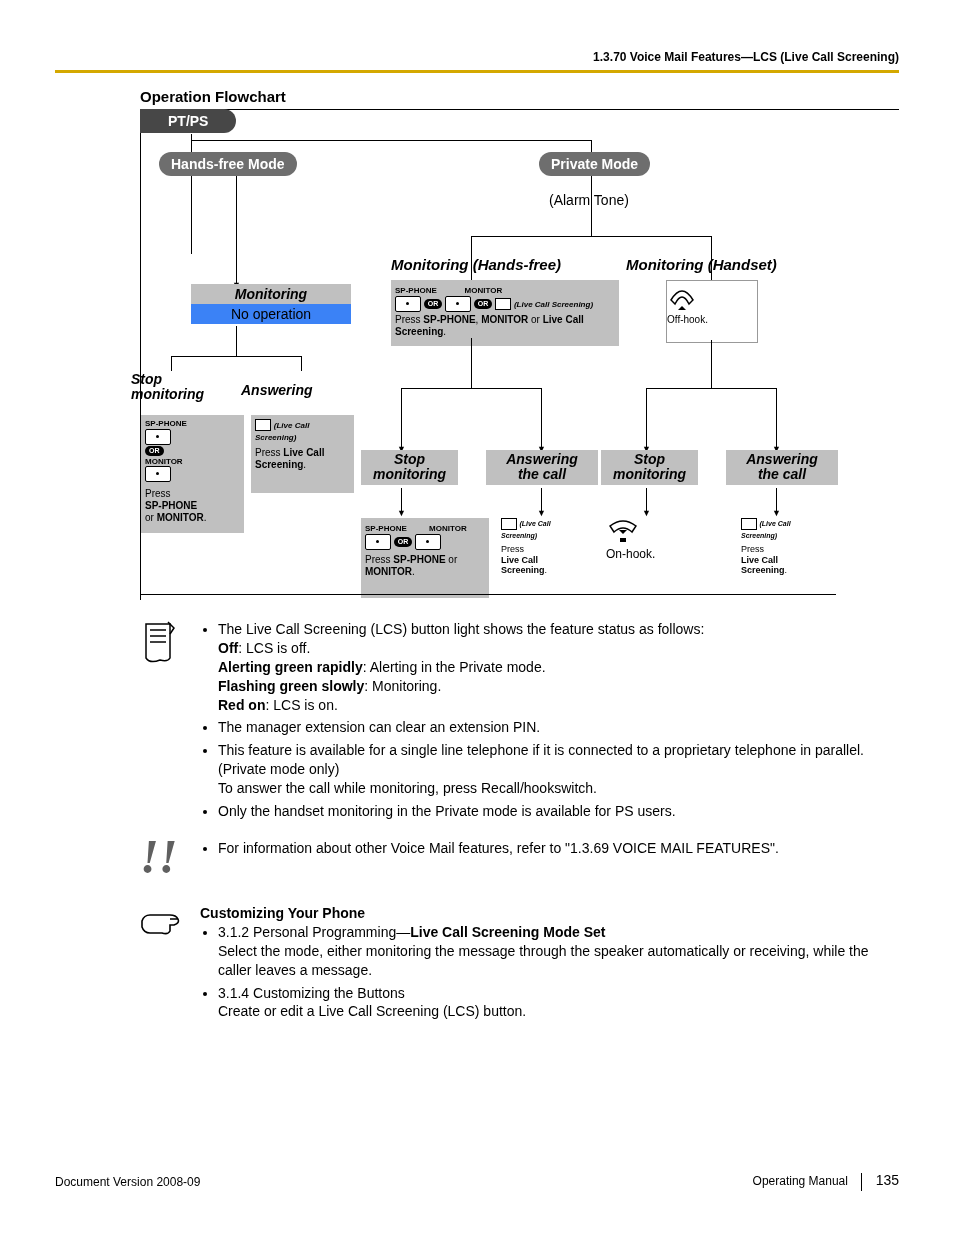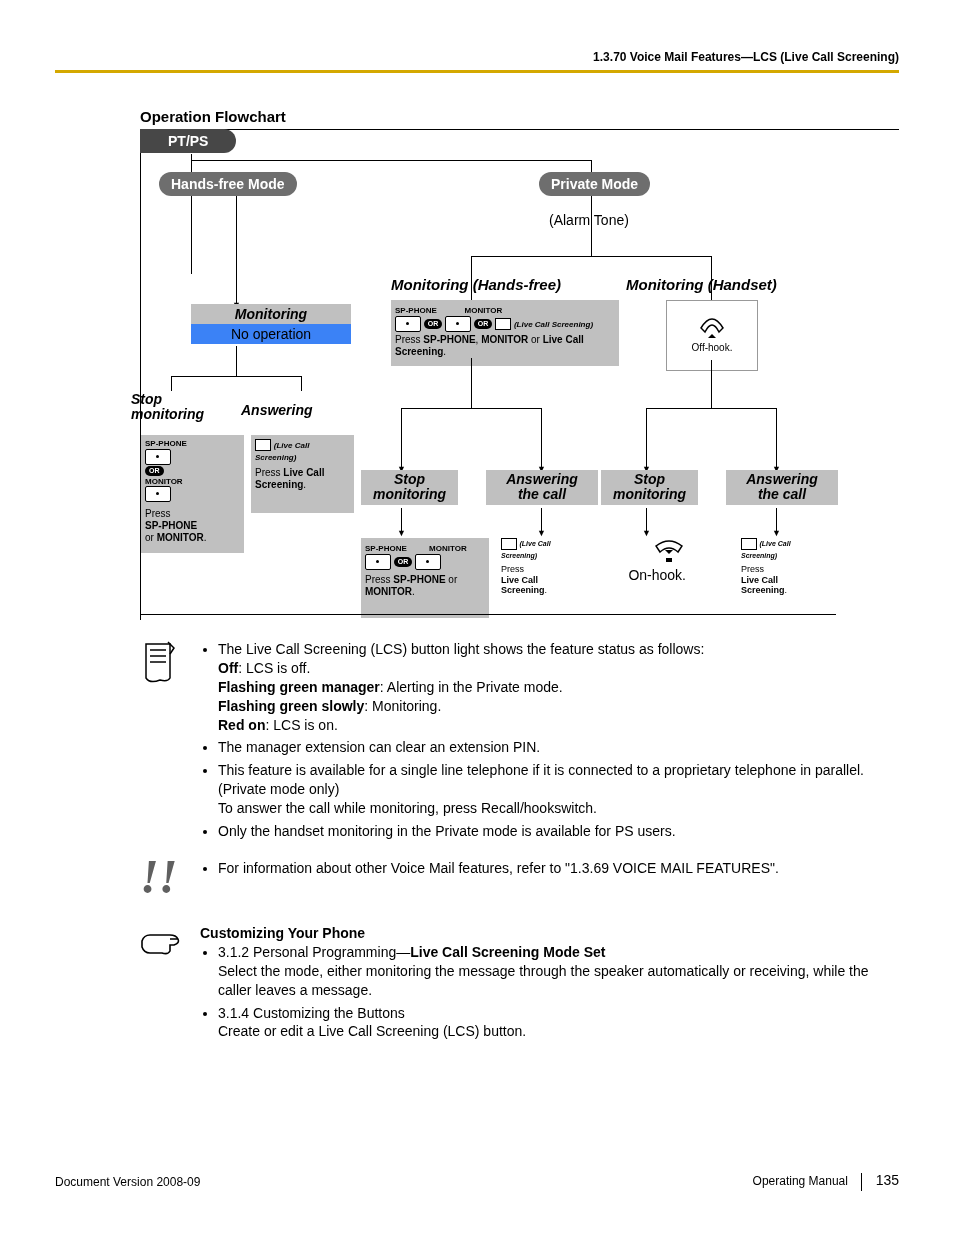--- a/index.html
+++ b/index.html
@@ -23,21 +23,21 @@
   }
   .header-text {
     text-align: right;
     font-size: 12px;
     font-weight: bold;
     padding-bottom: 6px;
   }
   .section-title {
     font-weight: bold;
     font-size: 15px;
-    margin-top: 35px;
+    margin-top: 15px;
     margin-bottom: 4px;
     margin-left: 85px;
   }
   .intro {
     margin-left: 85px;
     font-size: 14px;
     margin-bottom: 14px;
   }
   .flowchart {
     margin-left: 85px;
@@ -222,21 +222,21 @@
       <span class="tiny" style="font-weight:bold">MONITOR</span><br>
       <span class="keybtn"></span>
       <span class="or-pill">OR</span>
       <span class="keybtn"></span>
       <span class="or-pill">OR</span>
       <span class="keylcs"></span>
       <span class="tiny" style="font-style:italic;font-weight:bold;">(Live Call Screening)</span>
       <div style="margin-top:2px;">Press <b>SP-PHONE</b>, <b>MONITOR</b> or <b>Live Call Screening</b>.</div>
     </div>
 
-    <div class="fc" style="left:525px;top:170px;width:90px;height:58px;background:#fff;border:1px solid #999;text-align:center;font-size:10px;padding-top:11px;">
+    <div class="fc" style="left:525px;top:170px;width:90px;height:58px;background:#fff;border:1px solid #999;text-align:left;font-size:10px;padding-top:3px;">
       <svg width="30" height="28" viewBox="0 0 30 28">
           <path d="M4 16 Q15 -2 26 16 L22 20 Q15 6 8 20 Z" fill="none" stroke="#000" stroke-width="1.5"></path>
           <path d="M15 22 L11 26 L19 26 Z" fill="#000"></path>
         </svg>
       <div>Off-hook.</div>
     </div>
 
     <div class="fc vline" style="left:330px;top:228px;height:50px;"></div>
     <div class="fc hline" style="left:260px;top:278px;width:140px;"></div>
     <div class="fc vline" style="left:260px;top:278px;height:62px;"></div>
@@ -272,21 +272,21 @@
       <span class="keybtn"></span>
       <span class="or-pill">OR</span>
       <span class="keybtn"></span>
       <div style="margin-top:4px;">Press <b>SP-PHONE</b> or <b>MONITOR</b>.</div>
     </div>
     <div class="fc" style="left:360px;top:408px;width:80px;height:72px;font-size:9px;line-height:1.15;">
       <span class="keylcs"></span>
       <span style="font-size:7px;font-style:italic;font-weight:bold;">(Live Call Screening)</span>
       <div style="margin-top:4px;">Press<br><b>Live Call<br>Screening</b>.</div>
     </div>
-    <div class="fc" style="left:465px;top:408px;width:80px;height:72px;text-align:right;font-size:14px;">
+    <div class="fc" style="left:465px;top:408px;width:80px;height:72px;text-align:left;font-size:12px;">
       <svg width="34" height="26" viewBox="0 0 34 26">
           <path d="M4 8 Q17 -2 30 8 L26 14 Q17 6 8 14 Z" fill="none" stroke="#000" stroke-width="1.5"></path>
           <path d="M17 16 L13 12 L21 12 Z M14 20 L20 20 L20 24 L14 24 Z" fill="#000"></path>
         </svg>
       <div>On-hook.</div>
     </div>
     <div class="fc" style="left:600px;top:408px;width:80px;height:72px;font-size:9px;line-height:1.15;">
       <span class="keylcs"></span>
       <span style="font-size:7px;font-style:italic;font-weight:bold;">(Live Call Screening)</span>
       <div style="margin-top:4px;">Press<br><b>Live Call<br>Screening</b>.</div>
@@ -300,21 +300,21 @@
       <svg width="40" height="44" viewBox="0 0 40 44">
           <path d="M6 4 L30 4 L30 38 Q28 42 20 40 Q10 44 6 38 Z M10 10 L26 10 M10 16 L26 16 M10 22 L26 22" fill="none" stroke="#000" stroke-width="1.5"></path>
           <path d="M28 2 L34 8 L30 14" fill="none" stroke="#000" stroke-width="1.5"></path>
         </svg>
     </div>
     <div class="notes-body">
       <ul>
         <li>
           <span>The Live Call Screening (LCS) button light shows the feature status as follows:</span><br>
           <b>Off</b><span>: LCS is off.</span><br>
-          <b>Flashing green manager</b><span>: Alerting in the Private mode.</span><br>
+          <b>Alerting green rapidly</b><span>: Alerting in the Private mode.</span><br>
           <b>Flashing green slowly</b><span>: Monitoring.</span><br>
           <b>Red on</b><span>: LCS is on.</span>
         </li>
         <li>The manager extension can clear an extension PIN.</li>
         <li>
           <span>This feature is available for a single line telephone if it is connected to a proprietary telephone in parallel. (Private mode only)</span><br>
           <span>To answer the call while monitoring, press Recall/hookswitch.</span>
         </li>
         <li>Only the handset monitoring in the Private mode is available for PS users.</li>
       </ul>

